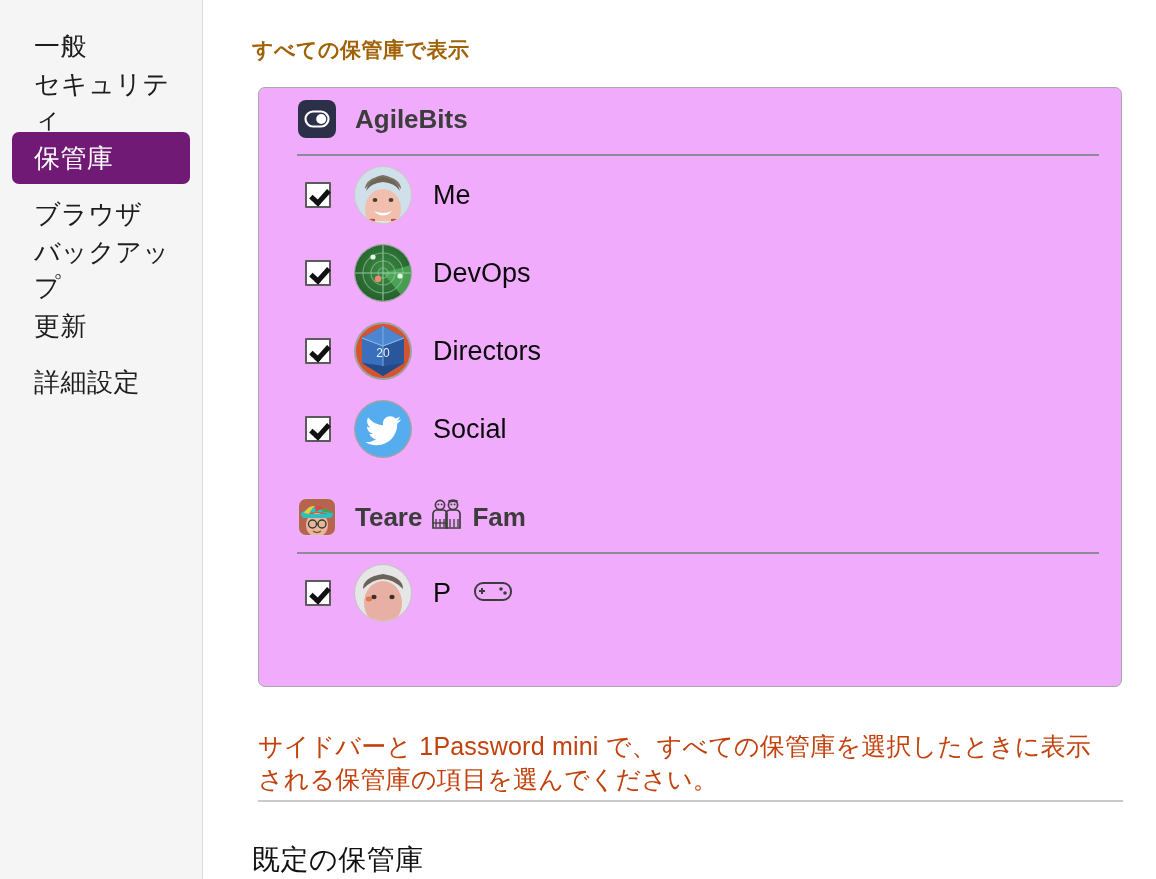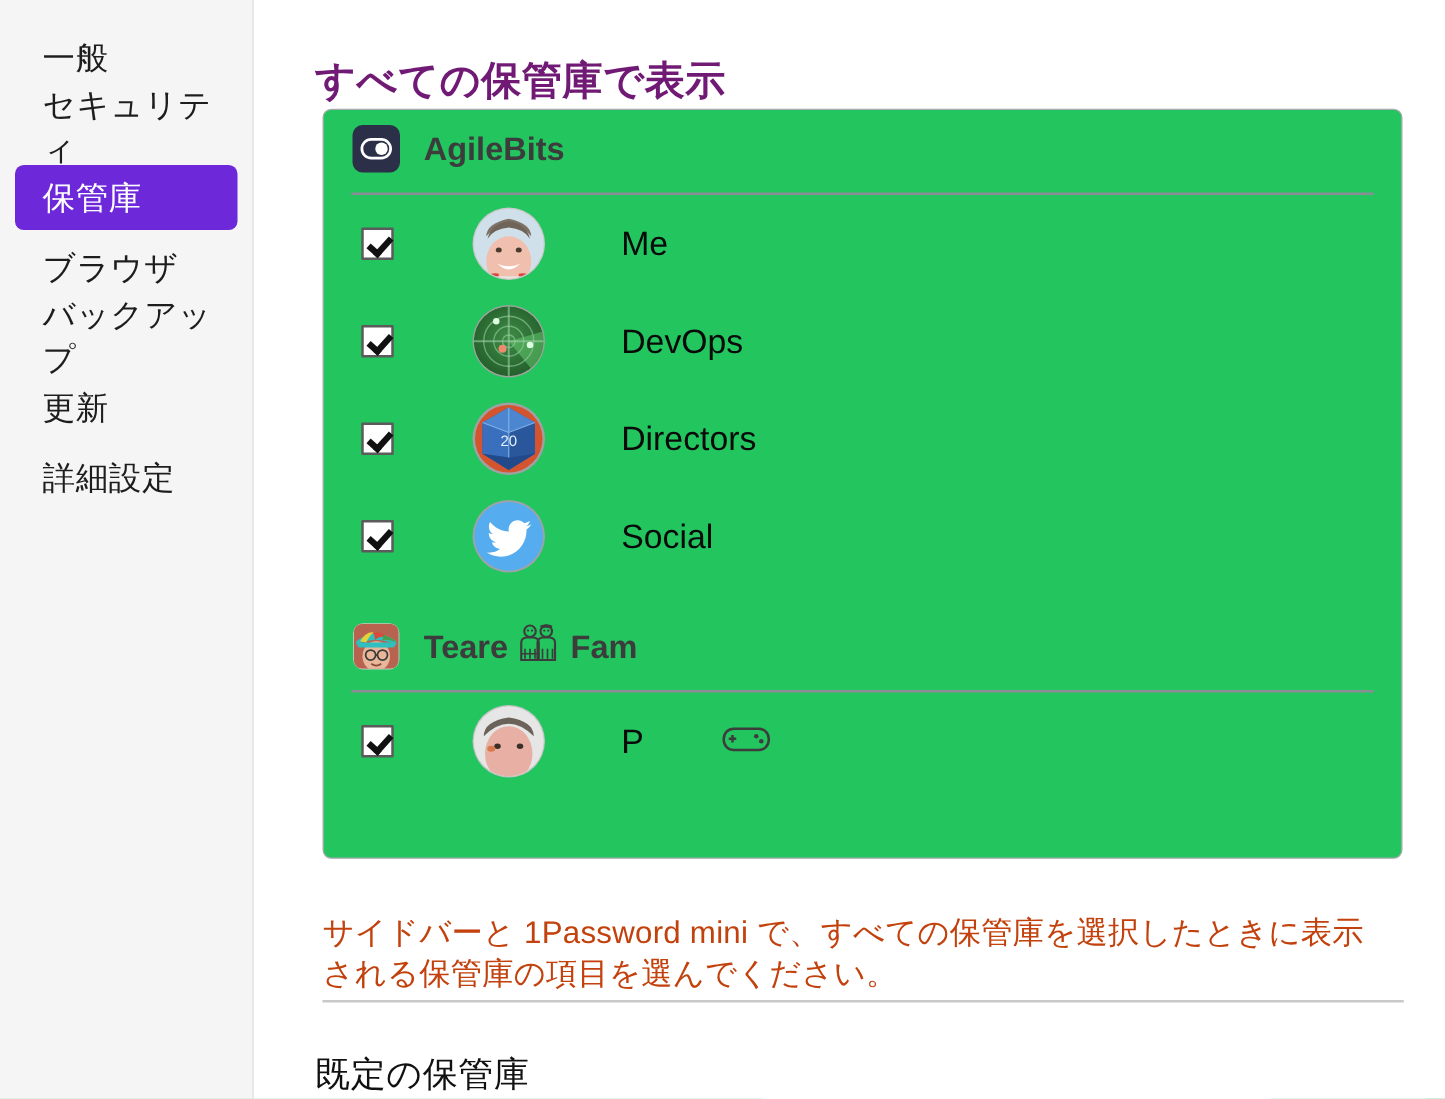--- a/index.html
+++ b/index.html
@@ -37,53 +37,54 @@
     display: flex;
     align-items: center;
     padding-left: 22px;
     box-sizing: border-box;
     font-size: 26px;
     color: #1d1d1d;
     letter-spacing: 0.5px;
     cursor: default;
   }
   .side-item.selected {
-    background: #6d28d9;
+    background: #701a75;
     color: #ffffff;
   }
 
   
   .main {
     flex: 1 1 auto;
     position: relative;
     background: #ffffff;
     padding: 0;
   }
   .section-title {
     position: absolute;
     left: 252px;
     top: 22px;
-    font-size: 32px;
+    font-size: 21px;
     font-weight: bold;
-    color: #701a75;
+    color: #a16207;
     letter-spacing: 0.5px;
   }
   .main .section-title { left: 49px; }
 
   .vault-box {
     position: absolute;
     left: 55px;
     top: 87px;
     width: 864px;
     height: 600px;
     border: 1px solid #a9a9b0;
     border-radius: 7px;
     box-sizing: border-box;
-    background: #22c55e;
+    background: #f0abfc;
     overflow: hidden;
+    padding-left: 16px;
   }
   .vault-scroll {
     padding: 0;
     margin: 0;
   }
 
   
   .account-row {
     display: flex;
     align-items: center;
@@ -106,21 +107,20 @@
     margin: 4px 22px 0 22px;
   }
 
   
   .vault-row {
     display: flex;
     align-items: center;
     height: 78px;
     padding-left: 30px;
     box-sizing: border-box;
-    gap: 40px;
   }
   .vault-row .vlabel {
     font-size: 27px;
     color: #0a0a0a;
     margin-left: 20px;
     white-space: nowrap;
   }
 
   
   .cbx {

